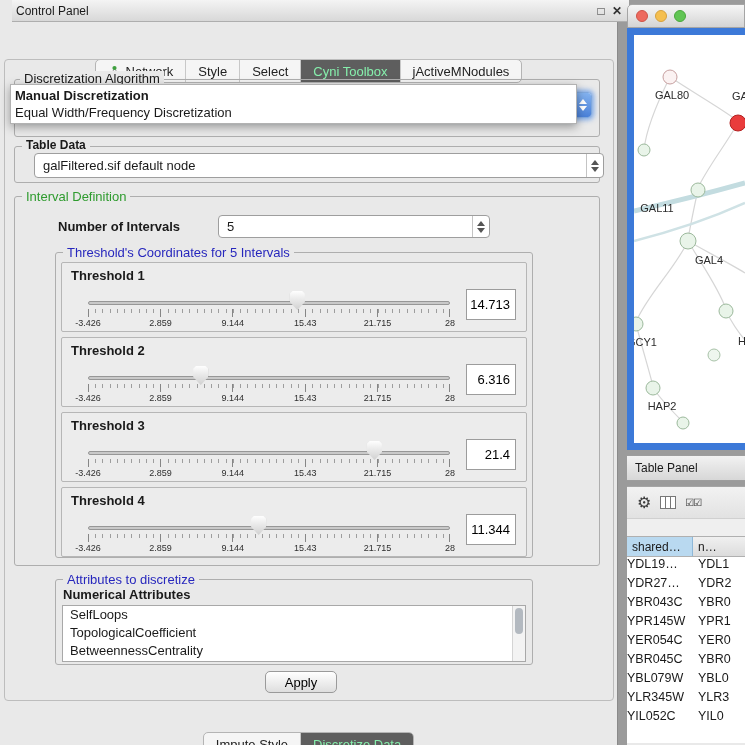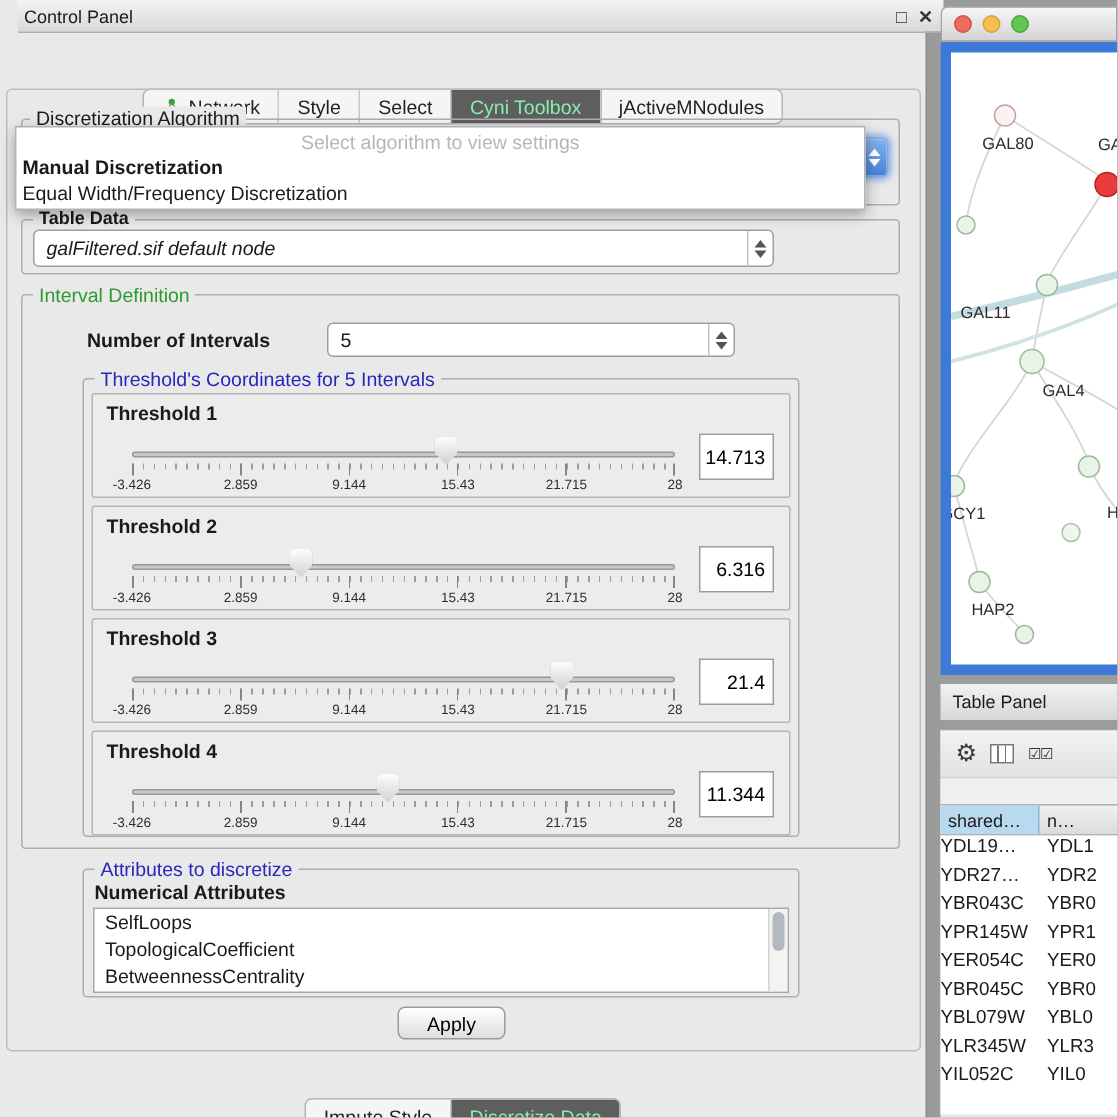--- a/index.html
+++ b/index.html
@@ -173,29 +173,28 @@
 
   <div class="combo focused" style="left:22px; top:92px; width:570px; height:26px;">
     <span class="combo-text"></span>
     <span class="stepper">
       <span class="arr-up"></span>
       <span class="arr-dn"></span>
     </span>
   </div>
 
   <div class="dropdown">
-    <div class="dd-hint">Select algorithm to view settings</div>
     <div class="dd-item bold">Manual Discretization</div>
     <div class="dd-item">Equal Width/Frequency Discretization</div>
   </div>
 
   <div class="group" style="left:14px; top:146px; width:586px; height:37px;"></div>
   <span class="group-label bold" style="left:22px; top:138px; font-size:12px;">Table Data</span>
 
-  <div class="combo" style="left:22px; top:153px; width:494px; height:25px;font-style:italic;">
+  <div class="combo" style="left:34px; top:153px; width:570px; height:25px;">
     <span class="combo-text">galFiltered.sif default node</span>
     <span class="stepper">
       <span class="arr-up"></span>
       <span class="arr-dn"></span>
     </span>
   </div>
 
   <div class="group" style="left:14px; top:196px; width:586px; height:370px;"></div>
   <span class="group-label green" style="left:22px; top:189px;">Interval Definition</span>
 

